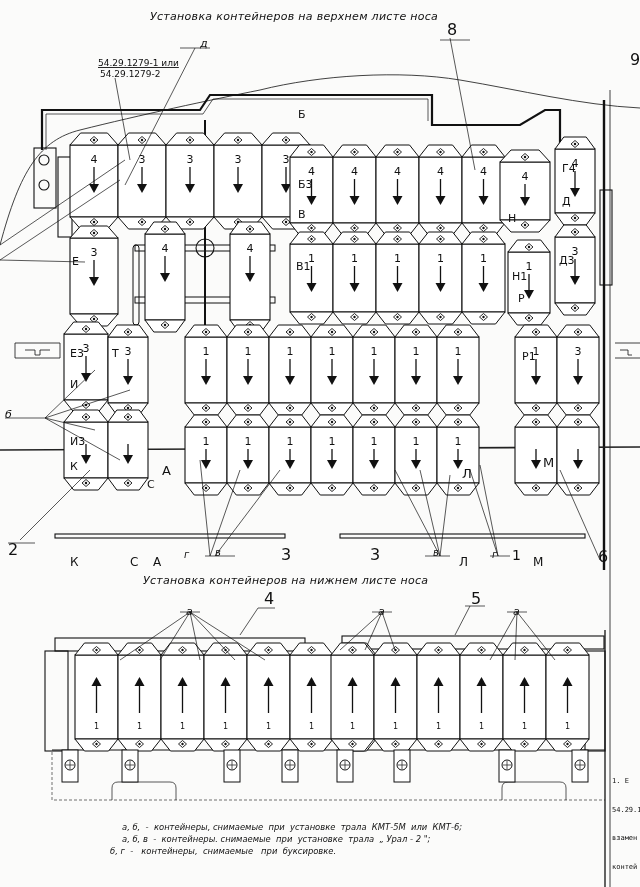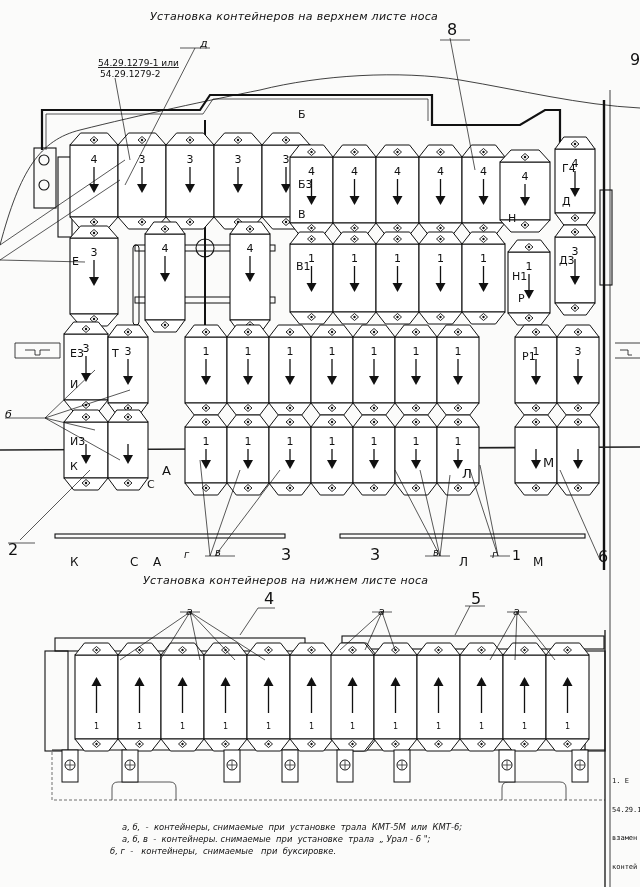--- a/index.html
+++ b/index.html
@@ -873,21 +873,21 @@
 
   <text class="t" x="70" y="566" font-size="12">К</text>
   <text class="t" x="130" y="566" font-size="12">С</text>
   <text class="t" x="153" y="566" font-size="12">А</text>
   <text class="t" x="459" y="566" font-size="12">Л</text>
   <text class="t" x="533" y="566" font-size="12">М</text>
 </svg>
 </div>
 
 <div class="note" style="left:122px;top:822px;">а, б,  -  контейнеры, снимаемые  при  установке  трала  КМТ-5М  или  КМТ-6;</div>
-<div class="note" style="left:122px;top:834px;">а, б, в  -  контейнеры. снимаемые  при  установке  трала  „ Урал - 6 ";</div>
+<div class="note" style="left:122px;top:834px;">а, б, в  -  контейнеры. снимаемые  при  установке  трала  „ Урал - 2 ";</div>
 <div class="note" style="left:110px;top:846px;">б, г  -   контейнеры,  снимаемые   при  буксировке.</div>
 
 <div class="side-note" style="left:612px;top:758px;">
   <div>1. Е</div>
   <div>54.29.12</div>
   <div>взамен</div>
   <div>контей</div>
   
   
   

